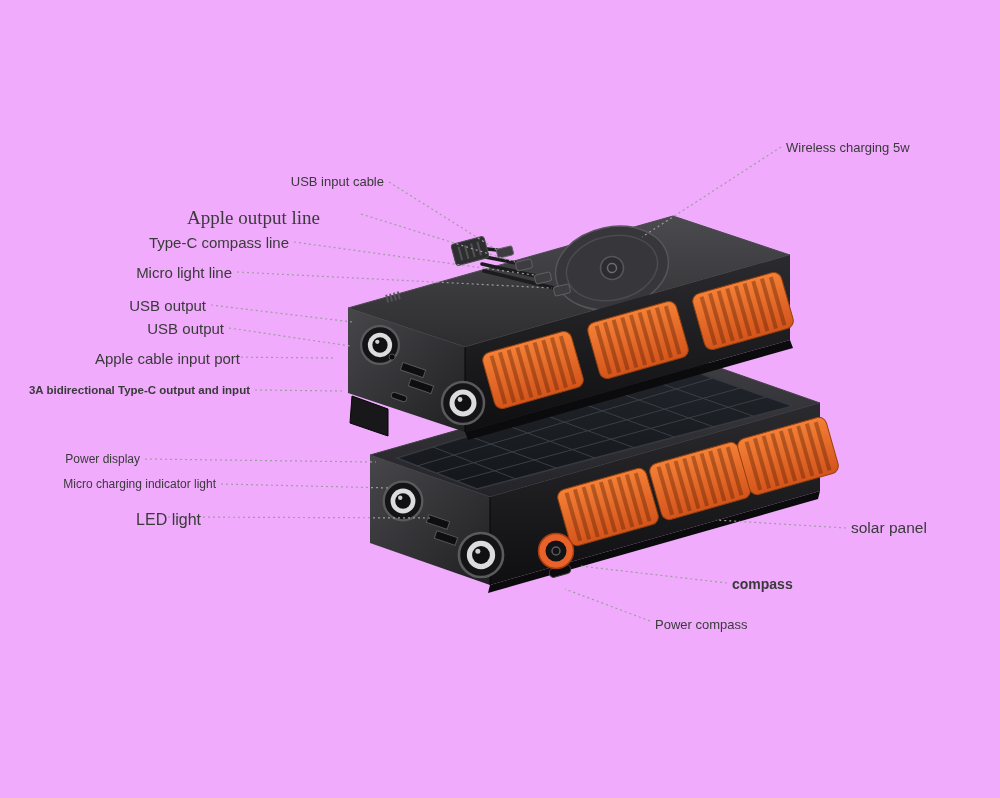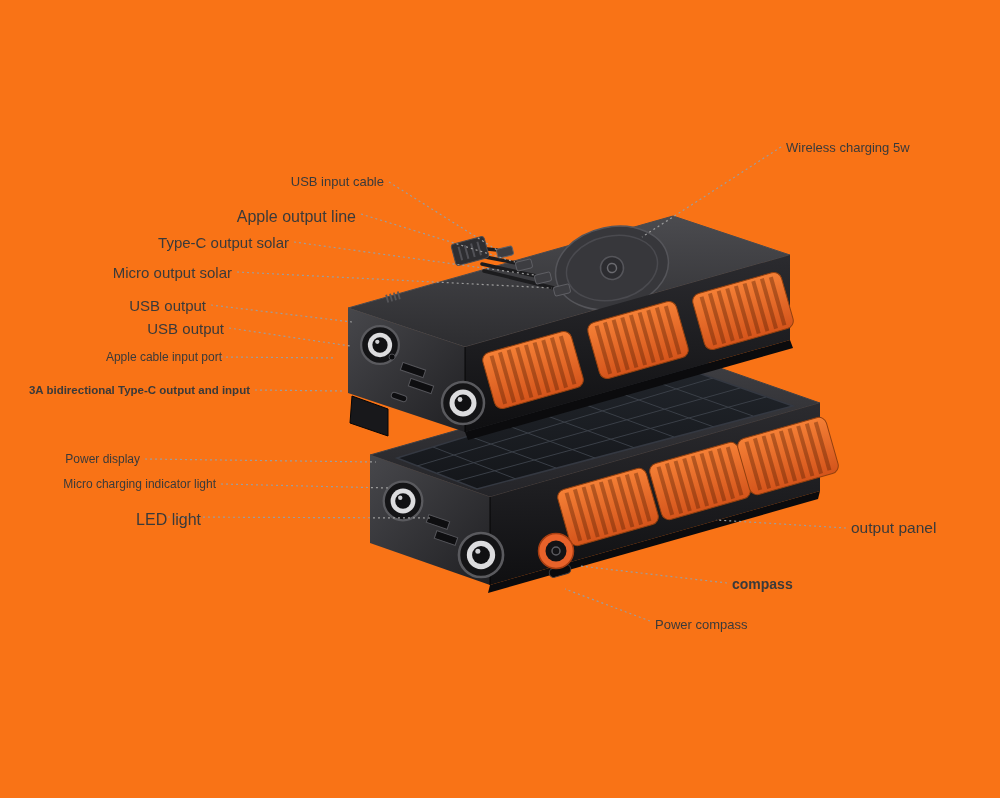--- a/index.html
+++ b/index.html
@@ -1,28 +1,28 @@
 <!DOCTYPE html>
 <html><head>
 <meta charset="utf-8">
 <style>
   * { margin:0; padding:0; box-sizing:border-box; }
   html,body { width:1000px; height:798px; background:#ffffff; font-family:"Liberation Sans", sans-serif; }
-  .stage { position:relative; width:1000px; height:798px; background:#f97316; overflow:hidden; }
+  .stage { position:relative; width:1000px; height:798px; background:#f0abfc; overflow:hidden; }
   svg.illustration { position:absolute; left:0; top:0; }
   .lbl { position:absolute; color:#3a3a3a; font-size:13px; line-height:1.2; white-space:nowrap; }
   .lbl.ra { text-align:right; }
   .lbl-wireless        { left:786px;  top:140px; font-size:13px; }
   .lbl-usb-input       { right:616px; top:174px; font-size:13px; }
-  .lbl-apple-out       { right:644px; top:207px; font-size:16px; }
+  .lbl-apple-out       { right:680px; top:207px; font-size:19px;font-family:Liberation Serif, serif; }
   .lbl-typec-out       { right:711px; top:234px; font-size:15px; }
   .lbl-micro-out       { right:768px; top:264px; font-size:15px; }
   .lbl-usb-out1        { right:794px; top:297px; font-size:15px; }
   .lbl-usb-out2        { right:776px; top:320px; font-size:15px; }
-  .lbl-apple-port      { right:778px; top:350px; font-size:12px;margin-left:48px; }
+  .lbl-apple-port      { right:760px; top:350px; font-size:15px;margin-left:48px; }
   .lbl-bidir           { right:750px; top:384px; font-size:11.5px;font-weight:bold; }
   .lbl-power-display   { right:860px; top:452px; font-size:12px; }
   .lbl-solar-ind       { right:784px; top:477px; font-size:12px; }
   .lbl-led             { right:799px; top:510px; font-size:16px; }
   .lbl-solar-panel     { left:851px;  top:519px; font-size:15.5px; }
   .lbl-compass         { left:732px;  top:576px; font-size:14px;font-weight:bold; }
   .lbl-power-btn       { left:655px;  top:617px; font-size:13px; }
 </style>
 </head>
 <body>
@@ -221,26 +221,26 @@
       <line x1="168" y1="517" x2="431" y2="518"></line>
       <line x1="846" y1="528" x2="716" y2="520"></line>
       <line x1="727" y1="583" x2="580" y2="566"></line>
       <line x1="650" y1="621" x2="565" y2="589"></line>
     </g>
   </svg>
 
   <div class="lbl lbl-wireless">Wireless charging 5w</div>
   <div class="lbl ra lbl-usb-input">USB input cable</div>
   <div class="lbl ra lbl-apple-out">Apple output line</div>
-  <div class="lbl ra lbl-typec-out">Type-C output solar</div>
-  <div class="lbl ra lbl-micro-out">Micro output solar</div>
+  <div class="lbl ra lbl-typec-out">Type-C compass line</div>
+  <div class="lbl ra lbl-micro-out">Micro light line</div>
   <div class="lbl ra lbl-usb-out1">USB output</div>
   <div class="lbl ra lbl-usb-out2">USB output</div>
   <div class="lbl ra lbl-apple-port">Apple cable input port</div>
   <div class="lbl ra lbl-bidir">3A bidirectional Type-C output and input</div>
   <div class="lbl ra lbl-power-display">Power display</div>
   <div class="lbl ra lbl-solar-ind">Micro charging indicator light</div>
   <div class="lbl ra lbl-led">LED light</div>
-  <div class="lbl lbl-solar-panel">output panel</div>
+  <div class="lbl lbl-solar-panel">solar panel</div>
   <div class="lbl lbl-compass">compass</div>
   <div class="lbl lbl-power-btn">Power compass</div>
 
 </div>
 
 </body></html>

